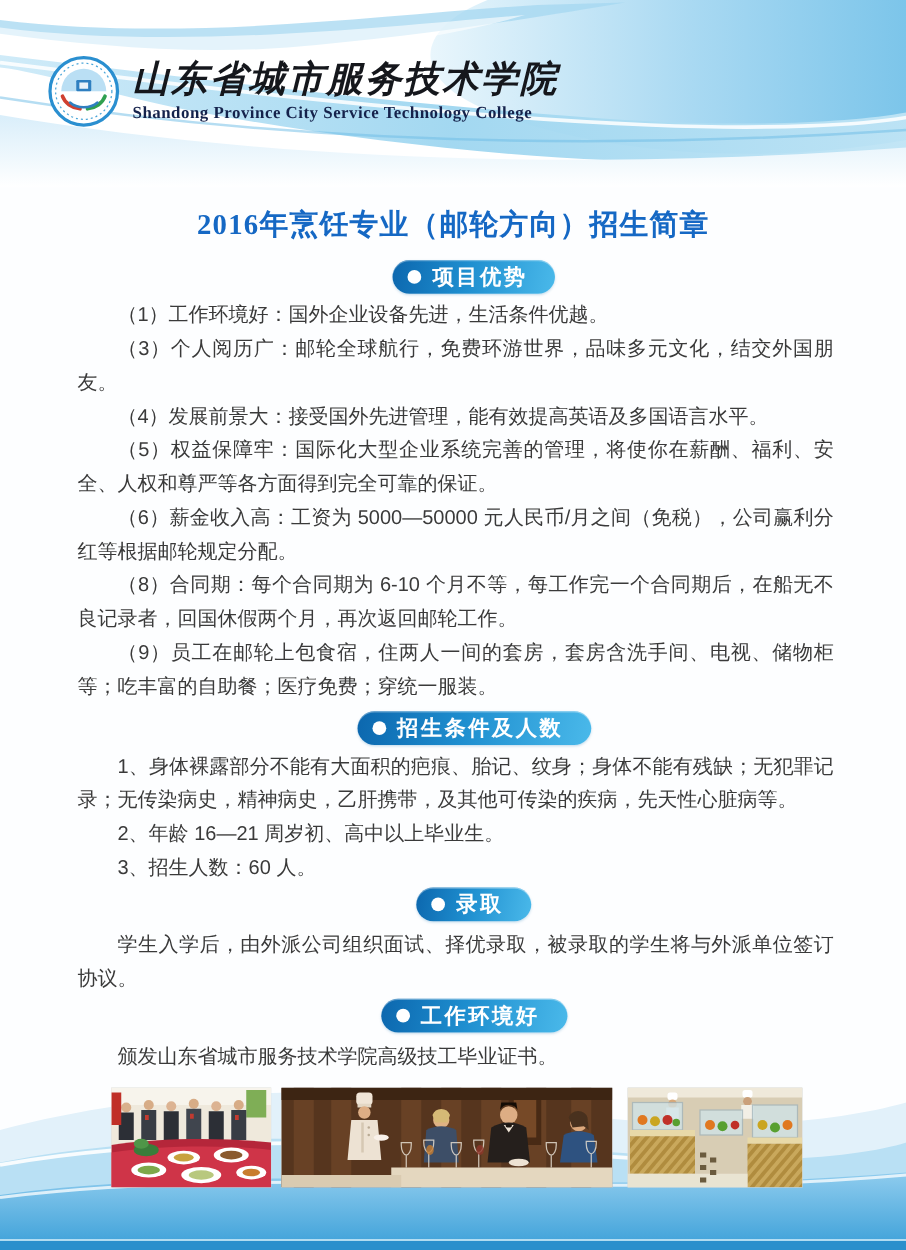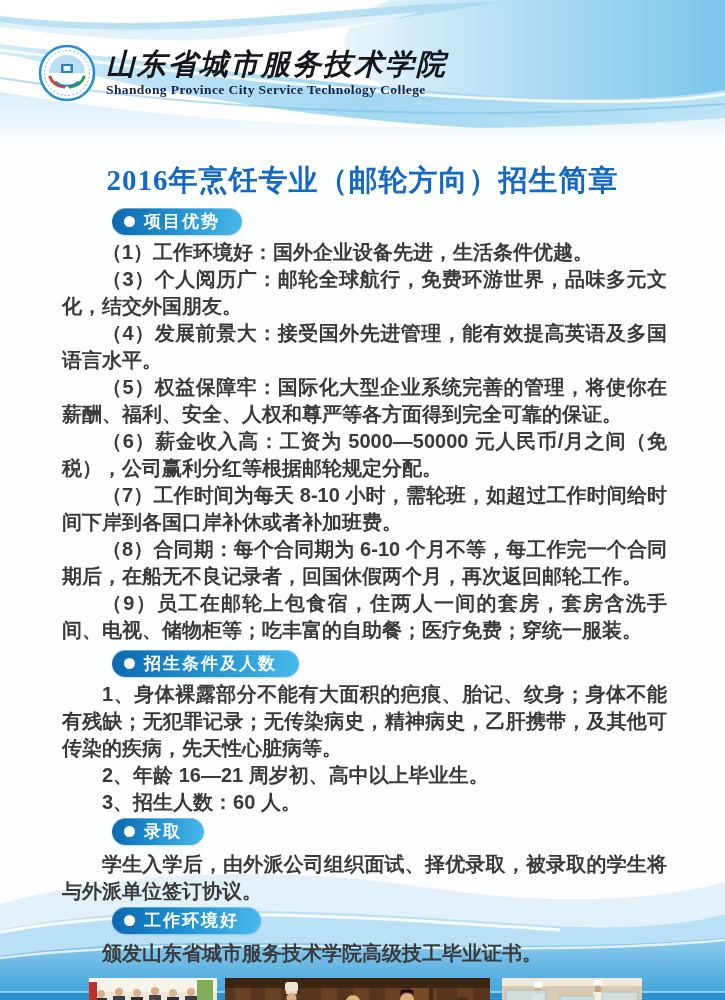--- a/index.html
+++ b/index.html
@@ -39,49 +39,48 @@
   }
 
   
   .content { position:absolute; top:148px; left:0; width:725px; z-index:2; }
 
   .doc-title {
     margin:14px 30px 10px;
     text-align:center;
     font-family:"Liberation Serif","DejaVu Serif",serif;
     font-weight:bold;
-    font-size:29px;
+    font-size:23px;
     color:#1568c4;
     letter-spacing:1px;
     line-height:36px;
   }
 
-  .pill-row { margin-left:112px; }
+  .pill-row { margin-left:33px;text-align:center; }
   .pill {
     display:inline-flex; align-items:center;
     height:27px; padding:0 22px 0 12px;
     border-radius:16px;
     background:linear-gradient(100deg,#0c67ae 0%,#1e8ecf 45%,#4ab9ea 100%);
     box-shadow: inset 0 1px 0 rgba(255,255,255,.35), 0 1px 2px rgba(30,120,180,.25);
     color:#ffffff; font-weight:bold; font-size:17px; letter-spacing:2px;
   }
   .pill .dot {
     width:11px; height:11px; border-radius:50%;
     background:#ffffff; margin-right:9px; flex:0 0 auto;
   }
 
   .body-text { padding:0 58px 0 62px; }
   .body-text p {
     margin:0;
-    font-size:20px;
+    font-size:16px;
     line-height:27px;
     color:#3a3a3a;
     text-indent:2em;
     text-align:justify;
-    font-weight:bold;
   }
 
   .mt10 { margin-top:10px; }
   .mt6  { margin-top:6px; }
   .mt4  { margin-top:4px; }
   .mt2  { margin-top:2px; }
 
   
   .photos {
     margin:11px 0 0 89px;
@@ -171,21 +170,20 @@
         <span class="dot"></span>
         <span>项目优势</span>
       </span>
     </div>
     <div class="body-text mt4">
       <p>（1）工作环境好：国外企业设备先进，生活条件优越。</p>
       <p>（3）个人阅历广：邮轮全球航行，免费环游世界，品味多元文化，结交外国朋友。</p>
       <p>（4）发展前景大：接受国外先进管理，能有效提高英语及多国语言水平。</p>
       <p>（5）权益保障牢：国际化大型企业系统完善的管理，将使你在薪酬、福利、安全、人权和尊严等各方面得到完全可靠的保证。</p>
       <p>（6）薪金收入高：工资为 5000—50000 元人民币/月之间（免税），公司赢利分红等根据邮轮规定分配。</p>
-      <p>（7）工作时间为每天 8-10 小时，需轮班，如超过工作时间给时间下岸到各国口岸补休或者补加班费。</p>
       <p>（8）合同期：每个合同期为 6-10 个月不等，每工作完一个合同期后，在船无不良记录者，回国休假两个月，再次返回邮轮工作。</p>
       <p>（9）员工在邮轮上包食宿，住两人一间的套房，套房含洗手间、电视、储物柜等；吃丰富的自助餐；医疗免费；穿统一服装。</p>
     </div>
 
     <div class="pill-row mt6">
       <span class="pill">
         <span class="dot"></span>
         <span>招生条件及人数</span>
       </span>
     </div>

